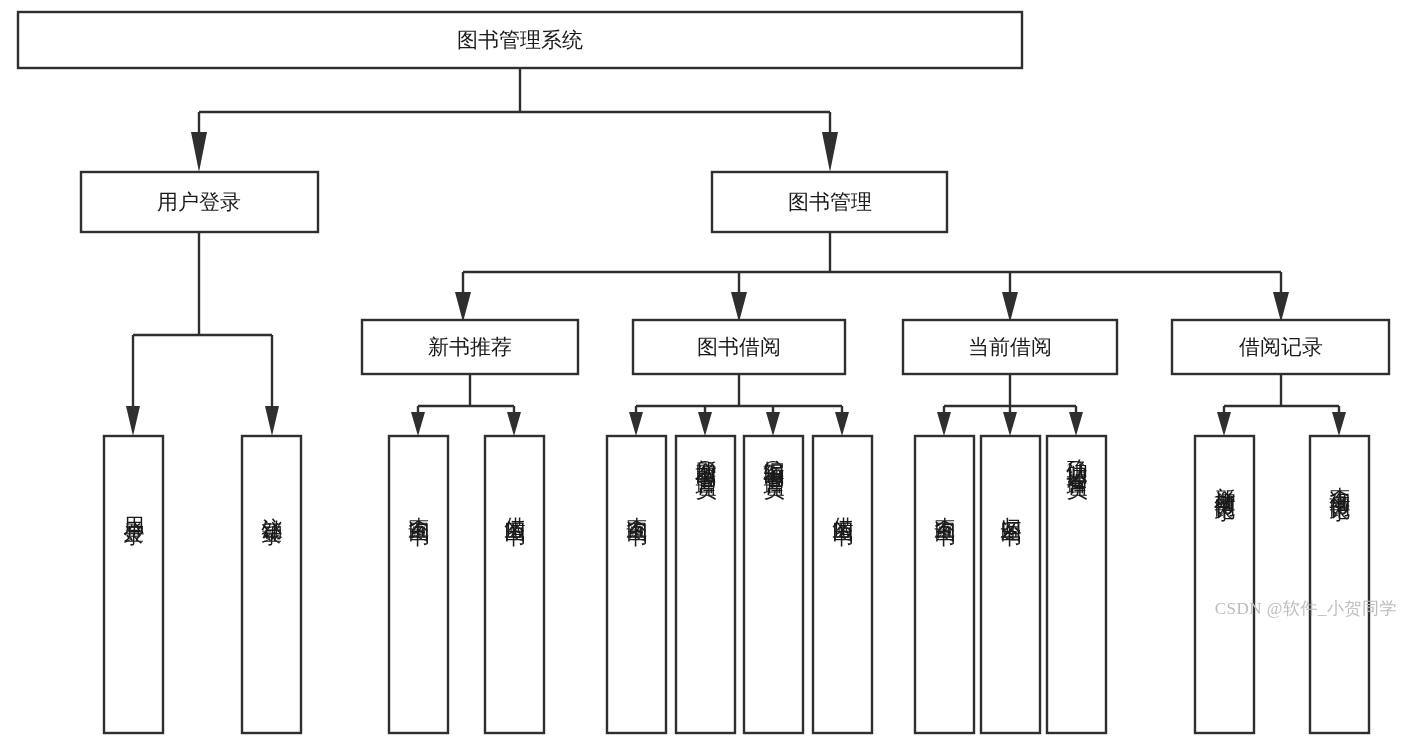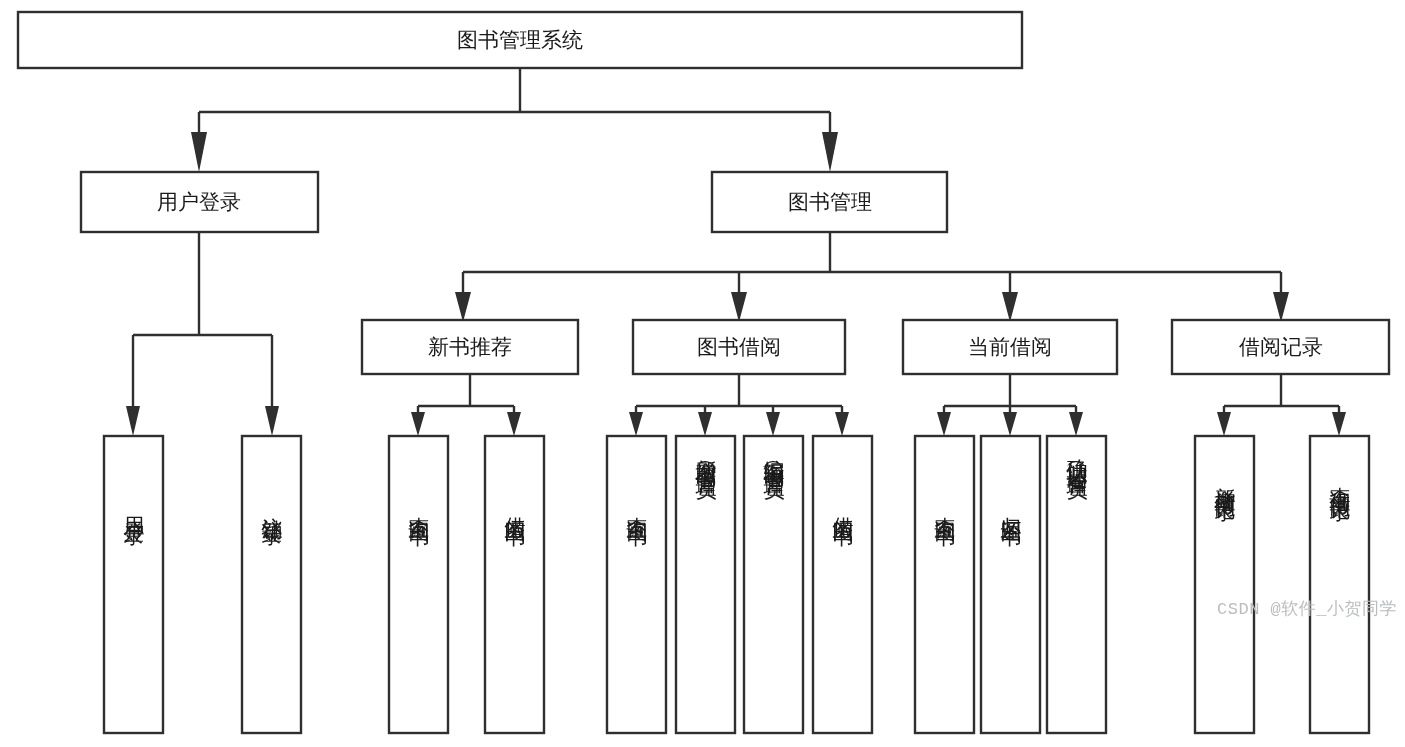--- a/index.html
+++ b/index.html
@@ -64,21 +64,21 @@
     font-size: 21px;
     line-height: 1.0;
     letter-spacing: 3px;
     color: #1a1a1a;
     white-space: nowrap;
   }
   .watermark {
     position: absolute;
     right: 8px;
     bottom: 6px;
-    font-family: Liberation Mono, monospace;
+    font-family: Liberation Serif, serif;
     font-size: 17px;
     color: #b9bcc0;
     letter-spacing: 0.5px;
     user-select: none;
     white-space: nowrap;
   }
 </style>
 </head>
 <body>
 

